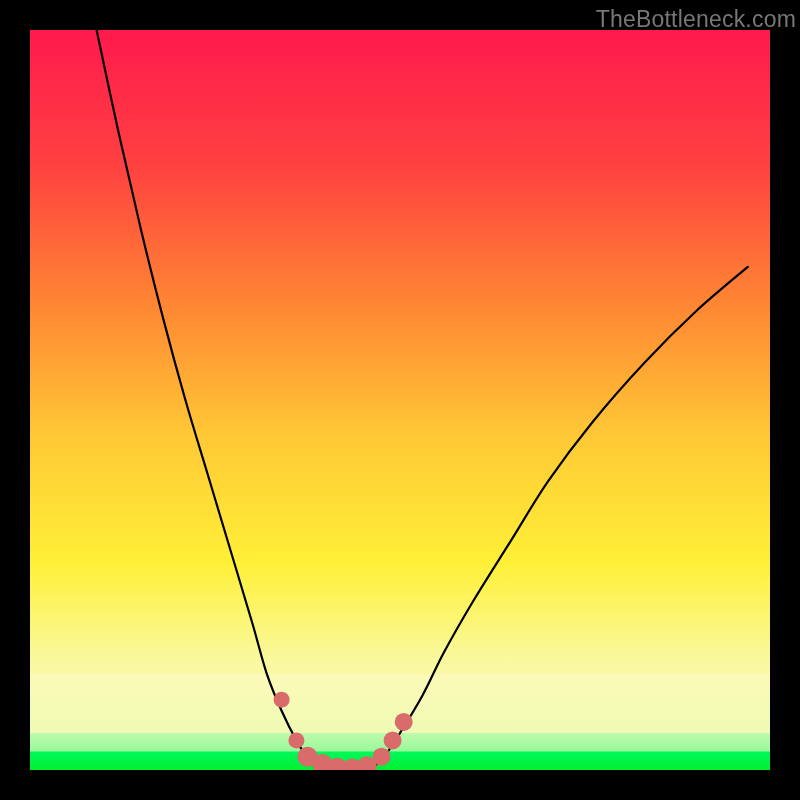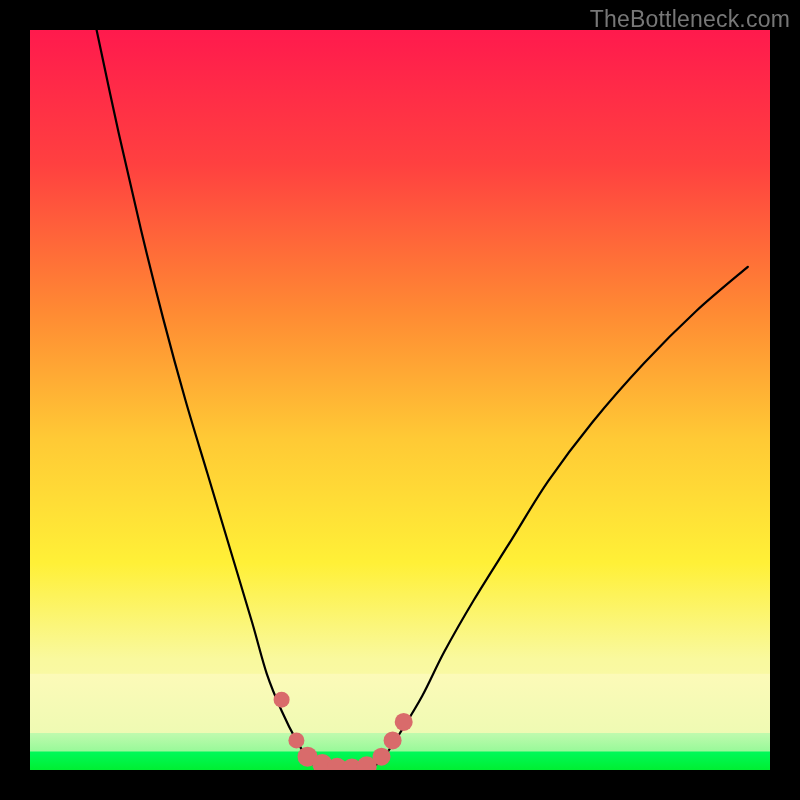--- a/index.html
+++ b/index.html
@@ -12,21 +12,21 @@
     font-family: Arial, Helvetica, sans-serif;
   }
   .wrap {
     position: relative;
     width: 800px;
     height: 800px;
   }
   .watermark {
     position: absolute;
     top: 6px;
-    right: 10px;
+    right: 4px;
     color: #777;
     font-size: 23px;
     font-weight: 500;
     letter-spacing: 0.2px;
     user-select: none;
     z-index: 5;
   }
   svg { display: block; }
 </style>
 </head>

